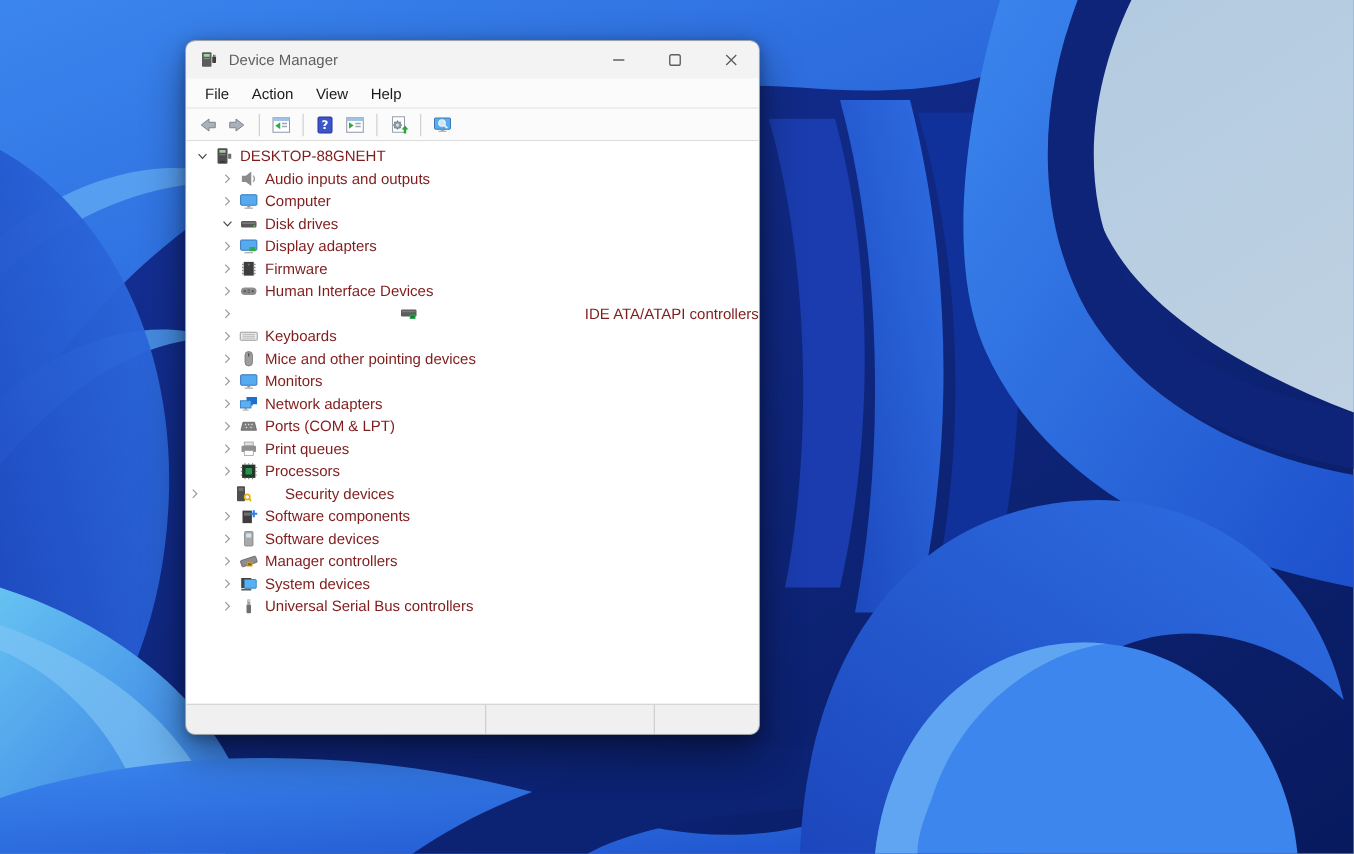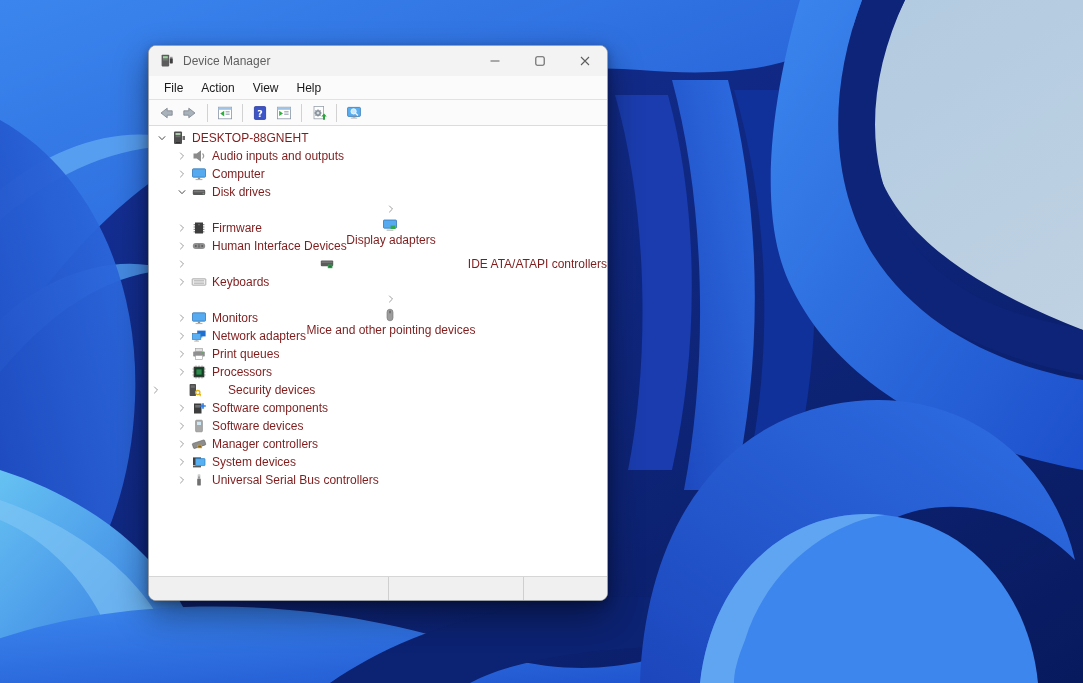--- a/index.html
+++ b/index.html
@@ -3,21 +3,21 @@
 <meta charset="utf-8">
 <style>
   html,body{margin:0;padding:0;background:#8aa8c8;}
   *{box-sizing:border-box;}
   .desktop{
     position:relative;width:1083px;height:683px;overflow:hidden;
     font-family:"Liberation Sans","DejaVu Sans",sans-serif;
   }
   .wallpaper{position:absolute;inset:0;width:1083px;height:683px;display:block;}
   .window{
-    position:absolute;left:148px;top:45px;width:460px;height:556px;
+    position:absolute;left:148px;top:32px;width:460px;height:556px;
     background:#ffffff;border:1px solid #9aa0a6;border-radius:8px;
     box-shadow:0 14px 34px rgba(0,0,0,.42),0 3px 10px rgba(0,0,0,.28);
     display:flex;flex-direction:column;overflow:hidden;
   }
   .titlebar{
     height:30px;background:#f3f3f3;display:flex;align-items:center;
     padding-left:10px;flex:0 0 auto;
   }
   .titlebar .app-icon{width:16px;height:16px;margin-right:8px;flex:0 0 auto;}
   .titlebar .title{font-size:12px;color:#5f5f5f;flex:1 1 auto;}
@@ -267,21 +267,21 @@
             </span>
             <span class="tree-ico">
               <svg class="ico16" viewBox="0 0 16 16" width="16" height="16">
                 <rect x="1.8" y="5.8" width="12.4" height="5.2" rx="1.2" fill="#585858"></rect>
                 <rect x="2.6" y="6.8" width="10.8" height="1.4" rx="0.7" fill="#7a7a7a"></rect>
                 <circle cx="12.4" cy="9.6" r="0.9" fill="#39c23e"></circle>
               </svg>
             </span>
             <span class="tree-label">Disk drives</span>
           </div>
-          <div class="tree-row" style="padding-left: 26px; flex-direction: column;">
+          <div class="tree-row" style="padding-left: 26px;">
             <span class="tree-chevron">
               <svg width="12" height="12" viewBox="0 0 16 16">
                 <path d="M5.6 3.6L10 8l-4.4 4.4" fill="none" stroke="#9b9b9b" stroke-width="1.3"></path>
               </svg>
             </span>
             <span class="tree-ico">
               <svg class="ico16" viewBox="0 0 16 16" width="16" height="16">
                 <rect x="1.5" y="3" width="13" height="8.2" rx="0.8" fill="#55aaf0" stroke="#3579b8" stroke-width="0.8"></rect>
                 <rect x="8.6" y="8.6" width="4.6" height="3.4" fill="#2fa84e"></rect>
                 <rect x="4.6" y="12.6" width="6.8" height="1.1" fill="#b5b5b5"></rect>
@@ -351,21 +351,21 @@
               </svg>
             </span>
             <span class="tree-ico">
               <svg class="ico16" viewBox="0 0 16 16" width="16" height="16">
                 <rect x="1.2" y="4.8" width="13.6" height="6.4" rx="0.6" fill="#ececec" stroke="#9a9a9a" stroke-width="0.8"></rect>
                 <path d="M3 6.5h10M3 8h10M3 9.5h10" stroke="#b8b8b8" stroke-width="0.8"></path>
               </svg>
             </span>
             <span class="tree-label">Keyboards</span>
           </div>
-          <div class="tree-row" style="padding-left: 26px; flex-direction: column;">
+          <div class="tree-row" style="padding-left: 26px;">
             <span class="tree-chevron">
               <svg width="12" height="12" viewBox="0 0 16 16">
                 <path d="M5.6 3.6L10 8l-4.4 4.4" fill="none" stroke="#9b9b9b" stroke-width="1.3"></path>
               </svg>
             </span>
             <span class="tree-ico">
               <svg class="ico16" viewBox="0 0 16 16" width="16" height="16">
                 <rect x="5" y="2.2" width="6" height="11.6" rx="3" fill="#9d9d9d" stroke="#6f6f6f" stroke-width="0.6"></rect>
                 <rect x="7.4" y="3.4" width="1.2" height="3" rx="0.6" fill="#5a5a5a"></rect>
               </svg>
@@ -405,20 +405,38 @@
             <span class="tree-label">Network adapters</span>
           </div>
           <div class="tree-row" style="padding-left: 26px;">
             <span class="tree-chevron">
               <svg width="12" height="12" viewBox="0 0 16 16">
                 <path d="M5.6 3.6L10 8l-4.4 4.4" fill="none" stroke="#9b9b9b" stroke-width="1.3"></path>
               </svg>
             </span>
             <span class="tree-ico">
               <svg class="ico16" viewBox="0 0 16 16" width="16" height="16">
+                <path d="M3.4 4.8h9.2l1.6 6.4H1.8z" fill="#808080" stroke="#5a5a5a" stroke-width="0.6"></path>
+                <circle cx="5.4" cy="6.6" r="0.55" fill="#e8e8e8"></circle>
+                <circle cx="8" cy="6.6" r="0.55" fill="#e8e8e8"></circle>
+                <circle cx="10.6" cy="6.6" r="0.55" fill="#e8e8e8"></circle>
+                <circle cx="6.2" cy="9" r="0.55" fill="#e8e8e8"></circle>
+                <circle cx="9.8" cy="9" r="0.55" fill="#e8e8e8"></circle>
+              </svg>
+            </span>
+            <span class="tree-label">Ports (COM &amp; LPT)</span>
+          </div>
+          <div class="tree-row" style="padding-left: 26px;">
+            <span class="tree-chevron">
+              <svg width="12" height="12" viewBox="0 0 16 16">
+                <path d="M5.6 3.6L10 8l-4.4 4.4" fill="none" stroke="#9b9b9b" stroke-width="1.3"></path>
+              </svg>
+            </span>
+            <span class="tree-ico">
+              <svg class="ico16" viewBox="0 0 16 16" width="16" height="16">
                 <rect x="4.4" y="2.6" width="7.2" height="3" fill="#e0e0e0" stroke="#9a9a9a" stroke-width="0.6"></rect>
                 <rect x="2.2" y="5.6" width="11.6" height="5" rx="0.8" fill="#8f8f8f"></rect>
                 <rect x="4.4" y="9.4" width="7.2" height="4" fill="#ffffff" stroke="#9a9a9a" stroke-width="0.6"></rect>
                 <circle cx="12" cy="7" r="0.7" fill="#3bc23e"></circle>
               </svg>
             </span>
             <span class="tree-label">Print queues</span>
           </div>
           <div class="tree-row" style="padding-left: 26px;">
             <span class="tree-chevron">

